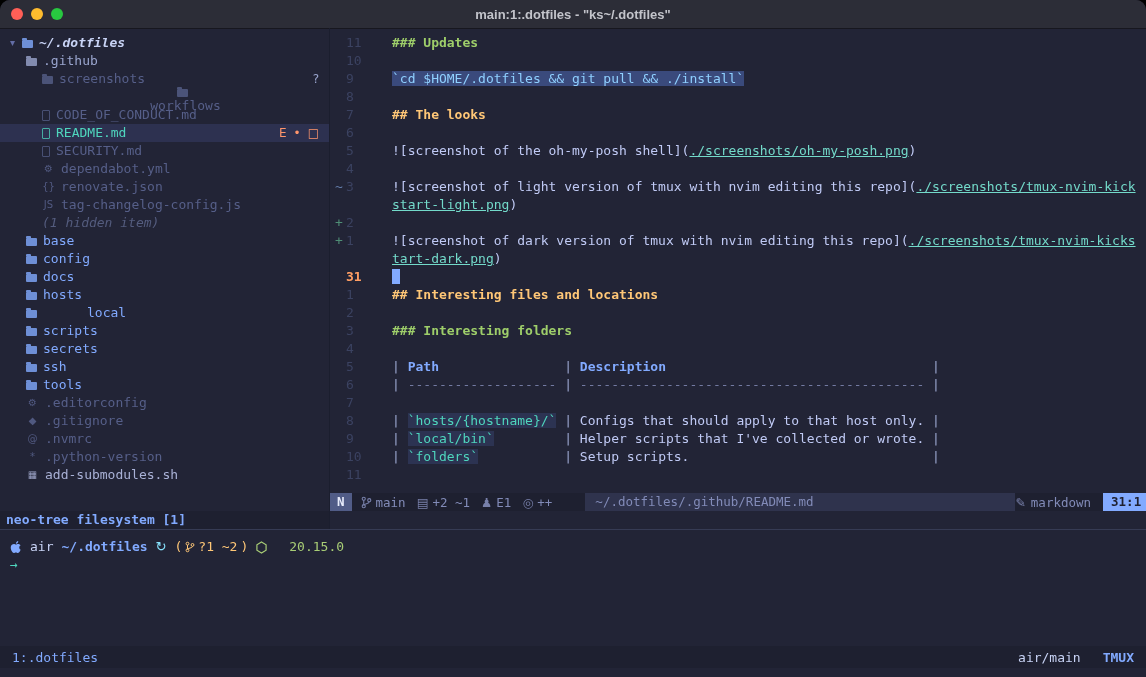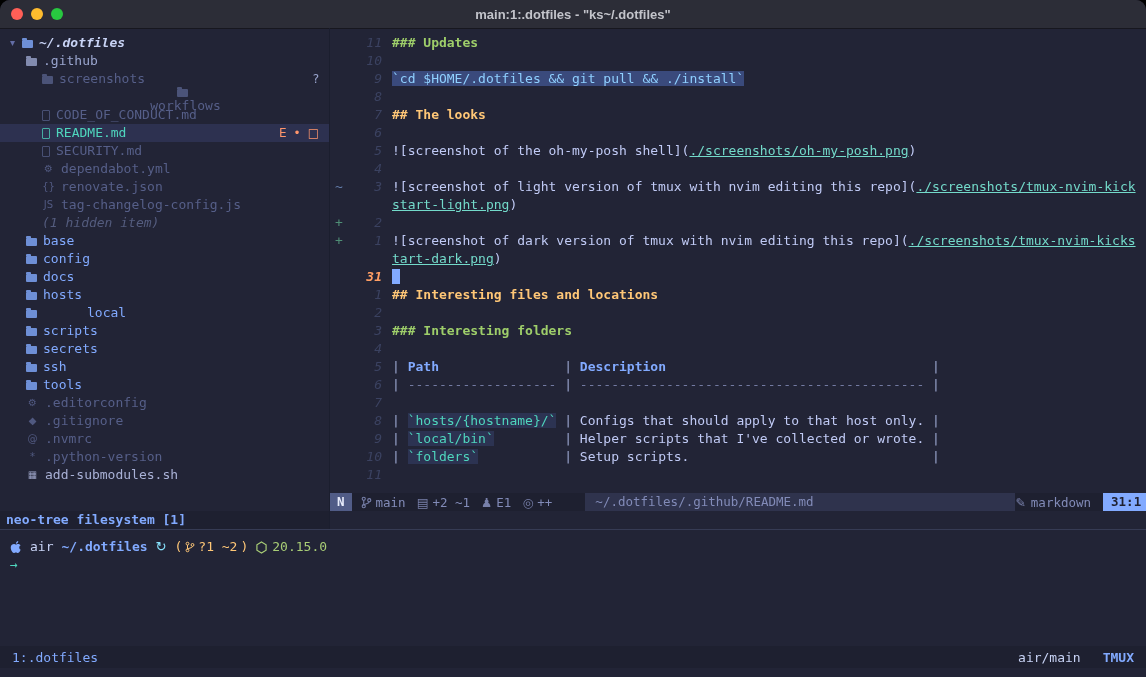--- a/index.html
+++ b/index.html
@@ -41,21 +41,21 @@
   .tree-status{height:18px;line-height:18px;background:var(--bg2,#1e2030);color:var(--blue,#82aaff);padding-left:6px;font-weight:bold;}
 
   
   .editor-pane{flex:1;display:flex;flex-direction:column;min-width:0;}
   .editor-lines{flex:1;padding-top:6px;overflow:hidden;}
   .editor-row{display:flex;height:18px;line-height:18px;}
   .gut{display:flex;width:52px;flex:none;}
   .gut-sign{width:16px;padding-left:5px;box-sizing:border-box;}
   .sign-add{color:#4f8f76;}
   .sign-change{color:#627ba8;}
-  .gut-num{flex:1;text-align:right;color:var(--gutter,#3b4261);font-style:italic;}
+  .gut-num{flex:1;color:var(--gutter,#3b4261);}
   .gut-num.cur{color:var(--curnum,#ff9e64);font-weight:bold;}
   .line-text{white-space:pre;padding-left:10px;color:var(--txt,#c0caf5);}
   .seg-h2{color:var(--yellow,#ffc777);font-weight:bold;}
   .seg-h3{color:var(--green,#9ece6a);font-weight:bold;}
   .seg-code{background:var(--codebg,#3a4a7c);color:var(--codefg,#8fd0ff);}
   .seg-tcode{background:var(--tcodebg,#2c3352);color:var(--teal,#4fd6be);}
   .seg-link{color:#73daca;text-decoration:underline;}
   .seg-txt{color:var(--txt,#c0caf5);}
   .seg-pipe{color:var(--pipe,#9aa5ce);}
   .seg-dash{color:var(--dash,#737aa2);}
@@ -75,21 +75,21 @@
   .cmdline{height:18px;flex:none;}
 
   
   .shell-pane{position:absolute;top:529px;left:0;width:1146px;height:114px;border-top:1px solid var(--paneborder,#363b54);
               padding:8px 0 0 10px;box-sizing:border-box;}
   .prompt-line{height:18px;line-height:18px;display:flex;align-items:center;gap:8px;white-space:pre;}
   .p-host{color:var(--fg,#c8d3f5);}
   .p-cwd{color:var(--blue,#82aaff);font-weight:bold;}
   .p-sync{color:var(--cyan,#86e1fc);}
   .p-git{color:var(--yellow,#ffc777);display:flex;align-items:center;gap:3px;}
-  .p-node{color:#a8cd76;display:flex;align-items:center;gap:5px;}
+  .p-node{color:#a8cd76;display:flex;align-items:center;gap:22px;}
   .p-arrow{color:var(--teal,#4fd6be);height:18px;line-height:18px;}
   .apple{color:var(--blue,#82aaff);display:flex;align-items:center;}
 
   
   .tmux-bar{position:absolute;left:0;bottom:9px;width:1146px;height:22px;display:flex;align-items:center;
             padding:0 12px;box-sizing:border-box;background:var(--bg2,#1e2030);}
   .tmux-window{color:var(--blue,#82aaff);}
   .tmux-spacer{flex:1;}
   .tmux-session{color:#c8d3f5;margin-right:22px;}
   .tmux-badge{color:var(--blue,#82aaff);font-weight:bold;}

